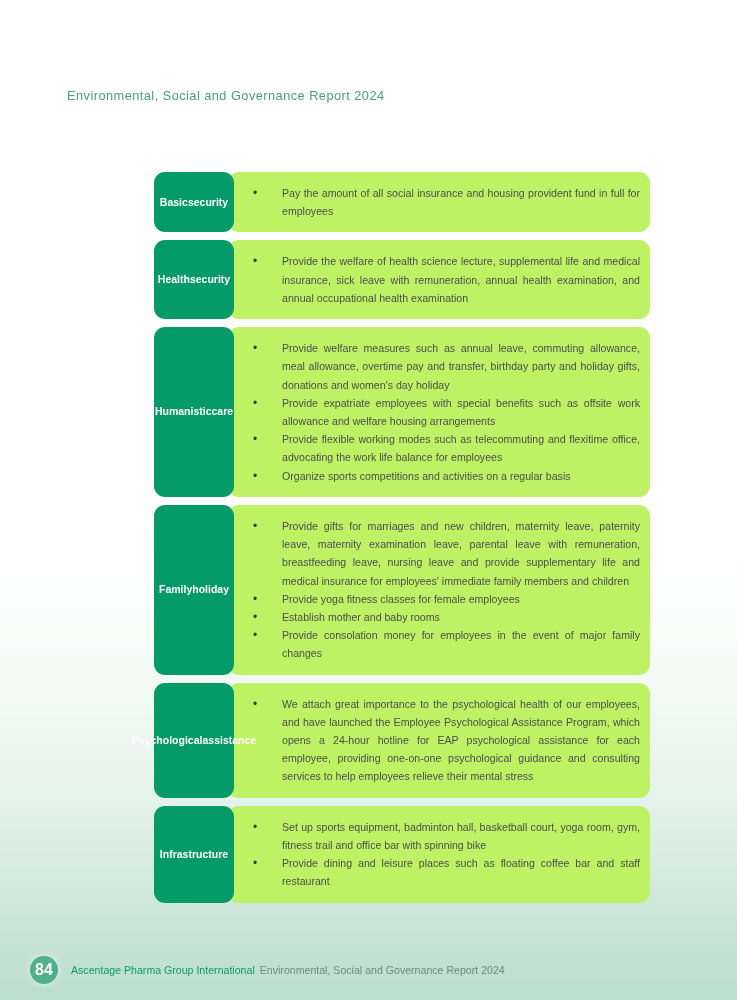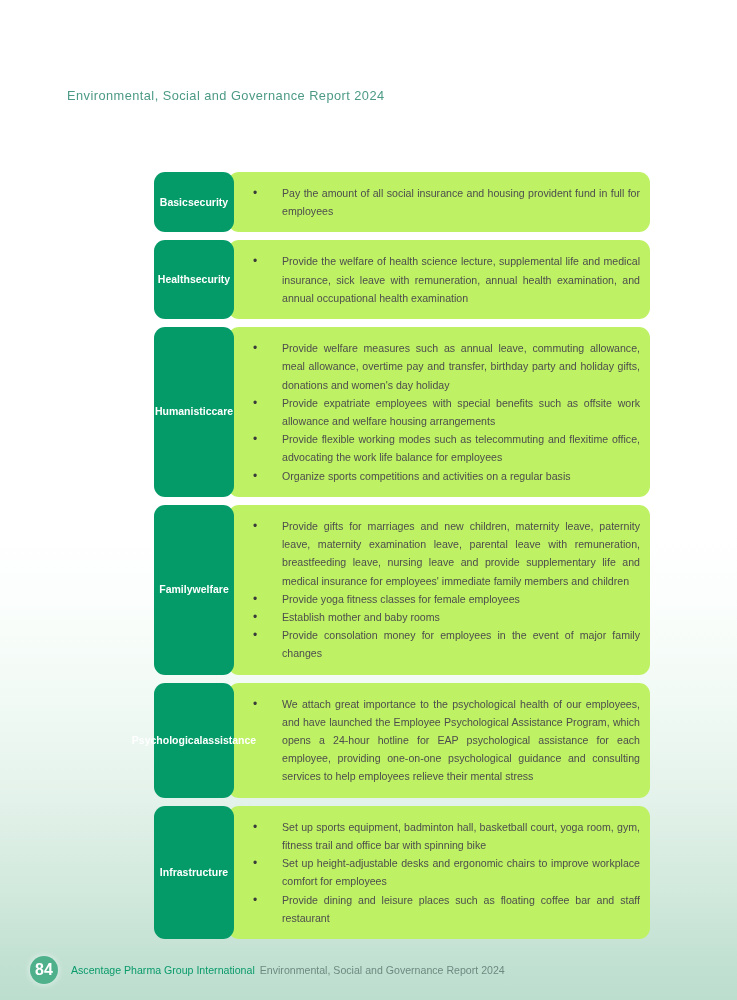--- a/index.html
+++ b/index.html
@@ -210,21 +210,21 @@
             <li class="bullet-item">Provide expatriate employees with special benefits such as offsite work allowance and welfare housing arrangements</li>
             <li class="bullet-item">Provide flexible working modes such as telecommuting and flexitime office, advocating the work life balance for employees</li>
             <li class="bullet-item">Organize sports competitions and activities on a regular basis</li>
           </ul>
         </div>
       </div>
       <div class="benefit-row">
         <div class="row-label">
           <span>Family</span>
           <br>
-          <span>welfare</span>
+          <span>holiday</span>
         </div>
         <div class="row-body">
           <ul class="bullet-list">
             <li class="bullet-item">Provide gifts for marriages and new children, maternity leave, paternity leave, maternity examination leave, parental leave with remuneration, breastfeeding leave, nursing leave and provide supplementary life and medical insurance for employees' immediate family members and children</li>
             <li class="bullet-item">Provide yoga fitness classes for female employees</li>
             <li class="bullet-item">Establish mother and baby rooms</li>
             <li class="bullet-item">Provide consolation money for employees in the event of major family changes</li>
           </ul>
         </div>
       </div>
@@ -240,21 +240,20 @@
           </ul>
         </div>
       </div>
       <div class="benefit-row">
         <div class="row-label">
           <span>Infrastructure</span>
         </div>
         <div class="row-body">
           <ul class="bullet-list">
             <li class="bullet-item">Set up sports equipment, badminton hall, basketball court, yoga room, gym, fitness trail and office bar with spinning bike</li>
-            <li class="bullet-item">Set up height-adjustable desks and ergonomic chairs to improve workplace comfort for employees</li>
             <li class="bullet-item">Provide dining and leisure places such as floating coffee bar and staff restaurant</li>
           </ul>
         </div>
       </div>
     </div>
 
   <div class="doc-footer">
     <div class="page-badge">84</div>
     <div class="footer-text">
       <span class="footer-company">Ascentage Pharma Group International</span><span class="footer-report">Environmental, Social and Governance Report 2024</span>

